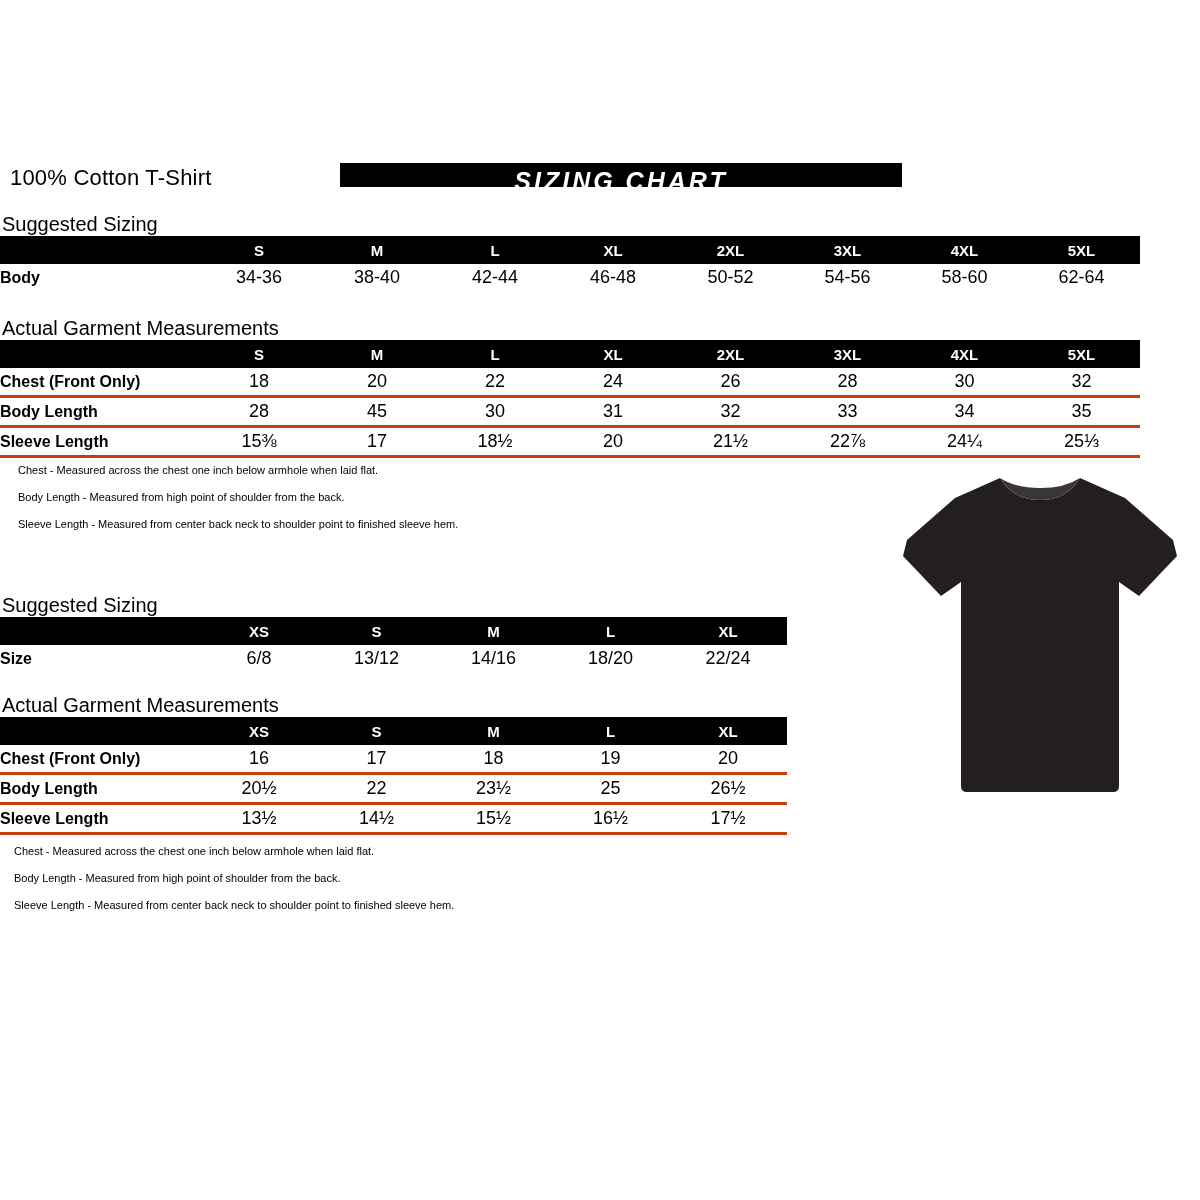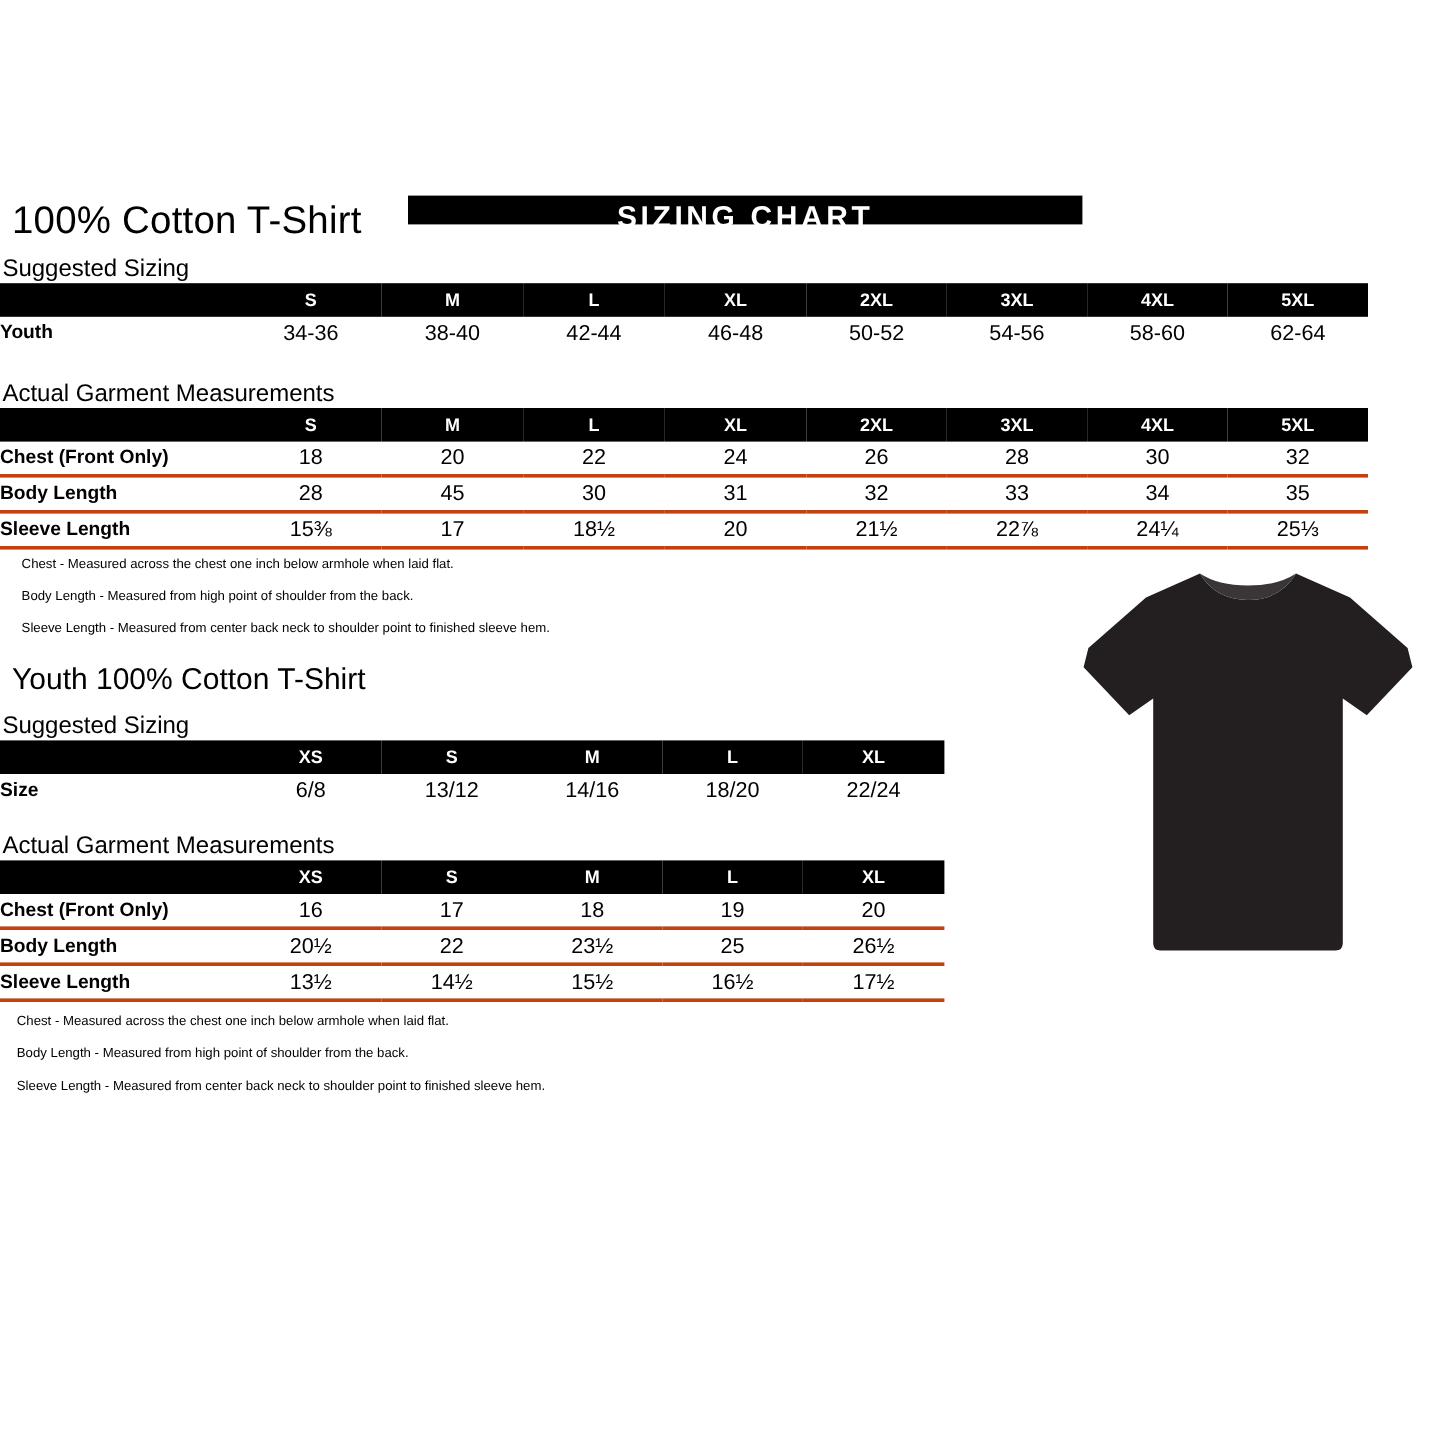--- a/index.html
+++ b/index.html
@@ -19,32 +19,33 @@
     position: absolute;
     left: 0; top: 0;
     width: 1200px;
     height: 1200px;
   }
   
   .adult-title {
     position: absolute;
     left: 10px;
     top: 165px;
-    font-size: 32px;
+    font-size: 22px;
     font-weight: 400;
     letter-spacing: 0.2px;
     white-space: nowrap;
   }
   .sizing-chart-banner {
     position: absolute;
     left: 340px;
     top: 163px;
     width: 562px;
     height: 24px;
     background: #000000;
+    font-style: italic;
   }
   .sizing-chart-banner .txt {
     color: #ffffff;
     font-size: 25px;
     font-weight: bold;
     letter-spacing: 3px;
     text-align: center;
     line-height: 36px;
     width: 100%;
     display: block;
@@ -144,21 +145,21 @@
       <td>S</td>
       <td>M</td>
       <td>L</td>
       <td>XL</td>
       <td>2XL</td>
       <td>3XL</td>
       <td>4XL</td>
       <td>5XL</td>
     </tr>
     <tr>
-      <td class="lbl">Youth</td>
+      <td class="lbl">Body</td>
       <td class="val">34-36</td>
       <td class="val">38-40</td>
       <td class="val">42-44</td>
       <td class="val">46-48</td>
       <td class="val">50-52</td>
       <td class="val">54-56</td>
       <td class="val">58-60</td>
       <td class="val">62-64</td>
     </tr>
   </tbody>
@@ -223,21 +224,20 @@
       <td class="val">24¼</td>
       <td class="val">25⅓</td>
     </tr>
   </tbody>
     </table>
 
   <div class="note" style="left:18px; top:464px;">Chest - Measured across the chest one inch below armhole when laid flat.</div>
   <div class="note" style="left:18px; top:491px;">Body Length - Measured from high point of shoulder from the back.</div>
   <div class="note" style="left:18px; top:518px;">Sleeve Length - Measured from center back neck to shoulder point to finished sleeve hem.</div>
 
-  <div class="youth-title">Youth 100% Cotton T-Shirt</div>
 
   <div class="label-suggested" style="left:2px; top:594px;">Suggested Sizing</div>
 
   <table class="tbl" style="left:0px; top:617px; width:787px;">
     <colgroup>
       <col style="width:200px">
       <col style="width:118px">
         <col style="width:117px">
         <col style="width:117px">
         <col style="width:117px">

